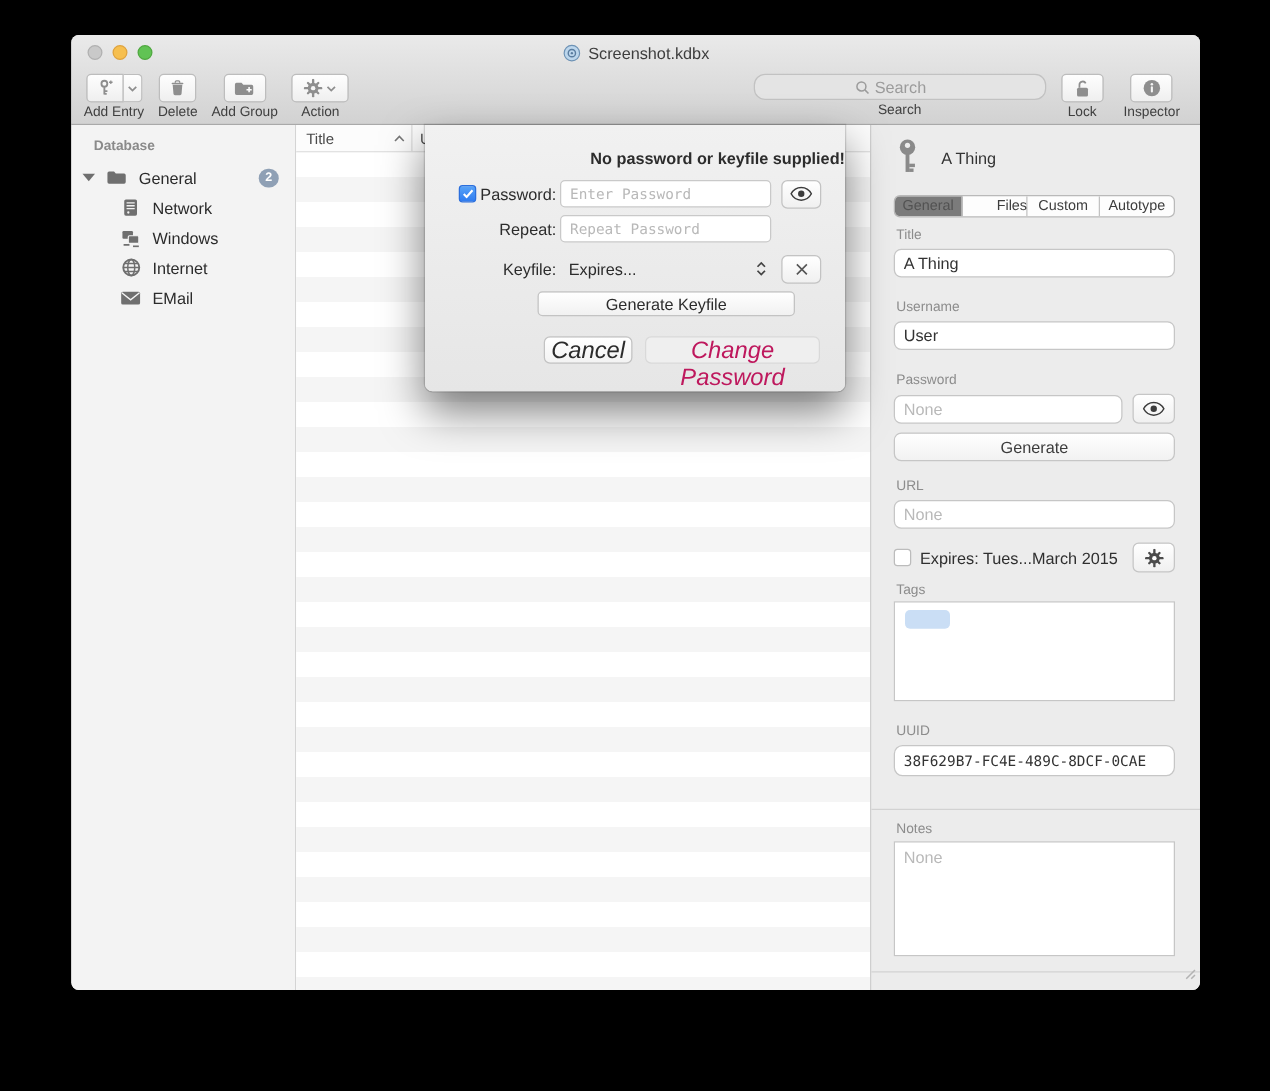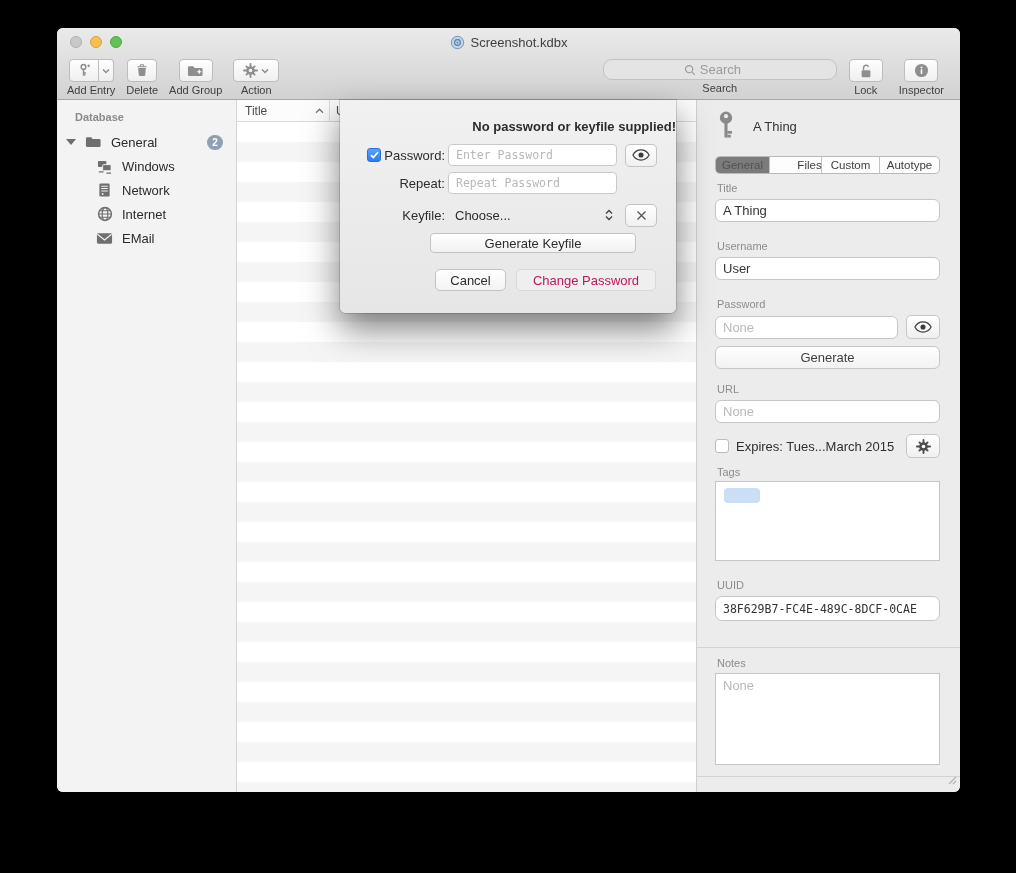--- a/index.html
+++ b/index.html
@@ -116,21 +116,21 @@
   .eye-btn{width:32px;height:23px;margin-left:8px;background:linear-gradient(#fff,#f0f0f0);
            border:1px solid #c3c3c3;border-radius:5px;display:flex;align-items:center;
            justify-content:center;flex:none;padding:0;}
   .krow{margin-top:10px;}
   .popup{width:169px;margin-left:3px;display:flex;align-items:center;justify-content:space-between;
          padding:0 4px 0 7px;font-size:13px;color:#2c2c2c;}
   .gen-key-btn{display:block;margin:7px 0 0 90px;width:206px;height:20px;
                background:linear-gradient(#fff,#f1f1f1);border:1px solid #c3c3c3;border-radius:4px;
                font-size:13px;color:#2c2c2c;padding:0;}
   .sheet-actions{display:flex;justify-content:flex-end;gap:10px;margin:16px 20px 0 0;}
-  .btn{height:22px;border-radius:5px;font-size:13px;border:1px solid #c3c3c3;padding:0;}
+  .btn{height:22px;border-radius:5px;font-size:19px;border:1px solid #c3c3c3;padding:0;font-style:italic;}
   .btn.cancel{background:linear-gradient(#fff,#f3f3f3);color:#2c2c2c;width:71px;}
   .btn.cp{background:#efefef;color:#be185d;border-color:#d9d9d9;width:140px;}
 </style>
 </head>
 <body>
 
 <div class="window">
 
   <div class="chrome">
     <div class="titlebar">
@@ -278,37 +278,37 @@
           <svg width="17" height="14" viewBox="0 0 18 14">
               <path d="M1 3.3A1.4 1.4 0 0 1 2.4 1.9h4.2l1.5 1.8h7A1.4 1.4 0 0 1 16.5 5.1v5.8A1.4 1.4 0 0 1 15.1 12.3H2.4A1.4 1.4 0 0 1 1 10.9z" fill="#6f6f6f"></path>
             </svg>
         </span>
         <span class="g-label">General</span>
         <span class="badge">2</span>
       </div>
 
       <div class="sb-item">
         <span class="sb-icon">
+          <svg width="13" height="16" viewBox="0 0 14 16">
+              <rect x="1.5" y="1" width="11" height="14" rx="1.4" fill="#6f6f6f"></rect>
+              <path d="M3.5 4h7M3.5 6.5h7M3.5 9h7" stroke="#f3f3f3" stroke-width="1.1"></path>
+              <circle cx="5" cy="12.3" r="1" fill="#f3f3f3"></circle>
+            </svg>
+        </span>
+        <span>Network</span>
+      </div>
+      <div class="sb-item">
+        <span class="sb-icon">
           <svg width="17" height="15" viewBox="0 0 18 16">
               <rect x="2" y="2" width="9" height="6.5" rx="1" fill="#6f6f6f"></rect>
               <rect x="7" y="6" width="9" height="6.5" rx="1" fill="#6f6f6f" stroke="#f3f3f3" stroke-width="1"></rect>
               <path d="M3 13.8h5M11 15h5" stroke="#6f6f6f" stroke-width="1.4"></path>
             </svg>
         </span>
         <span>Windows</span>
-      </div>
-      <div class="sb-item">
-        <span class="sb-icon">
-          <svg width="13" height="16" viewBox="0 0 14 16">
-              <rect x="1.5" y="1" width="11" height="14" rx="1.4" fill="#6f6f6f"></rect>
-              <path d="M3.5 4h7M3.5 6.5h7M3.5 9h7" stroke="#f3f3f3" stroke-width="1.1"></path>
-              <circle cx="5" cy="12.3" r="1" fill="#f3f3f3"></circle>
-            </svg>
-        </span>
-        <span>Network</span>
       </div>
       <div class="sb-item">
         <span class="sb-icon">
           <svg width="16" height="16" viewBox="0 0 16 16">
               <circle cx="8" cy="8" r="6.4" fill="none" stroke="#6f6f6f" stroke-width="1.5"></circle>
               <ellipse cx="8" cy="8" rx="2.8" ry="6.4" fill="none" stroke="#6f6f6f" stroke-width="1.2"></ellipse>
               <path d="M1.8 8h12.4M2.6 4.8h10.8M2.6 11.2h10.8" stroke="#6f6f6f" stroke-width="1.1"></path>
             </svg>
         </span>
         <span>Internet</span>
@@ -455,21 +455,21 @@
         <span class="dlabel">Repeat:</span>
       </div>
       <input class="ffield" placeholder="Repeat Password" style="">
     </div>
 
     <div class="frow krow">
       <div class="label-zone">
         <span class="dlabel">Keyfile:</span>
       </div>
       <div class="popup">
-        <span>Choose...</span>
+        <span>Expires...</span>
         <span style="display:flex;">
           <svg width="8" height="12" viewBox="0 0 8 12">
               <path d="M1 4.4L4 1.4l3 3" fill="none" stroke="#444" stroke-width="1.4"></path>
               <path d="M1 7.6l3 3 3-3" fill="none" stroke="#444" stroke-width="1.4"></path>
             </svg>
         </span>
       </div>
       <button class="eye-btn">
         <span style="display:flex;">
           <svg width="11" height="11" viewBox="0 0 11 11">

